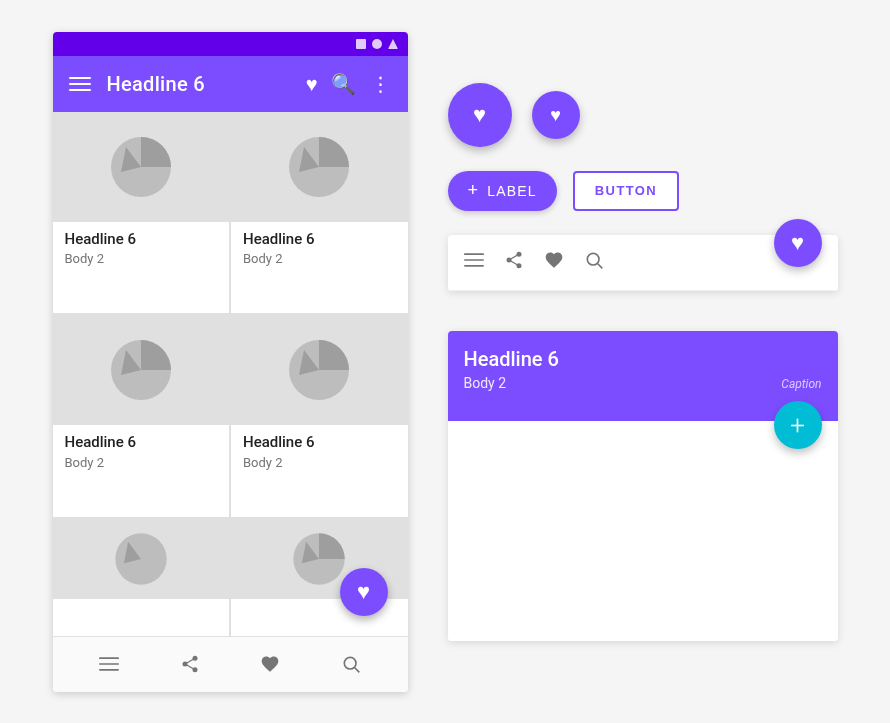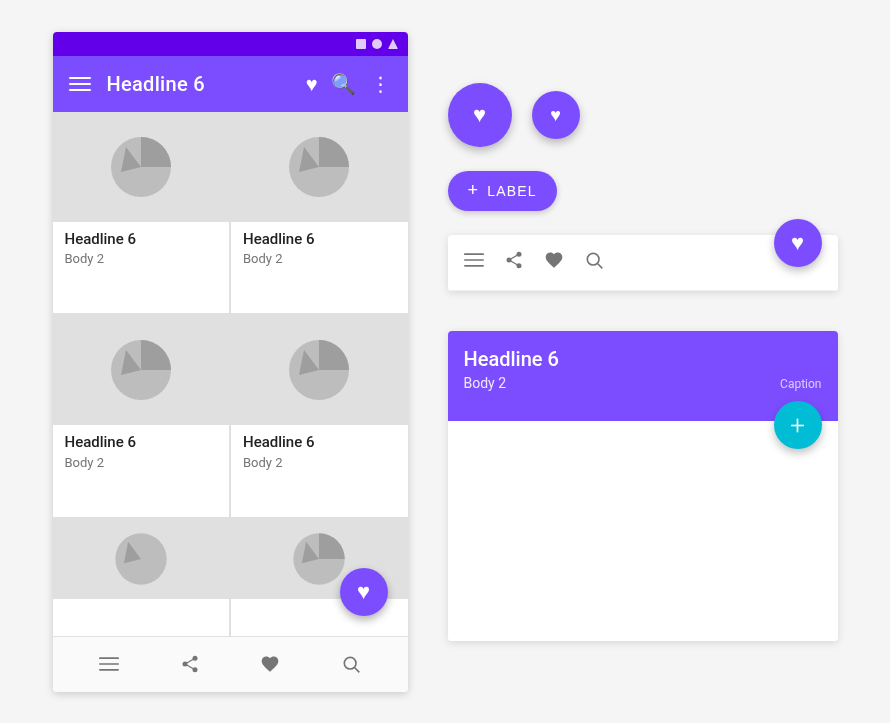--- a/index.html
+++ b/index.html
@@ -302,20 +302,21 @@
       align-items: flex-end;
       margin-top: 4px;
     }
     .card-body-text {
       color: rgba(255,255,255,0.87);
       font-size: 14px;
     }
     .card-caption {
       color: rgba(255,255,255,0.7);
       font-size: 12px;
+      font-style: italic;
     }
     .card-content {
       height: 220px;
       background: #fff;
     }
     .fab-card {
       position: absolute;
       top: 70px;
       right: 16px;
       width: 48px; height: 48px;
@@ -476,20 +477,21 @@
     <div class="fab-small">
       <span class="heart-icon-white-sm">♥</span>
     </div>
   </div>
 
   <div class="button-row">
     <button class="btn-extended-fab">
       <span class="plus">+</span>
       <span>LABEL</span>
     </button>
+    <button class="btn-outlined">BUTTON</button>
   </div>
 
   <div class="bottom-appbar-section">
     <div class="bottom-appbar-inner">
       <div class="bottom-appbar-icon">
         <svg width="20" height="20" viewBox="0 0 24 24">
             <rect y="4" width="24" height="2" rx="1" fill="#757575"></rect>
             <rect y="11" width="24" height="2" rx="1" fill="#757575"></rect>
             <rect y="18" width="24" height="2" rx="1" fill="#757575"></rect>
           </svg>

